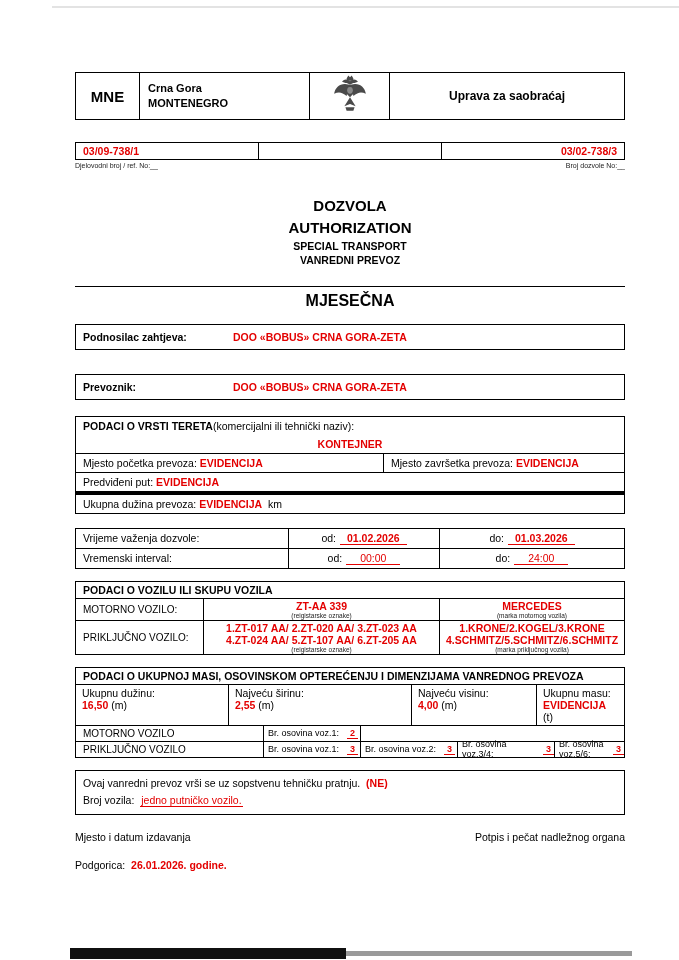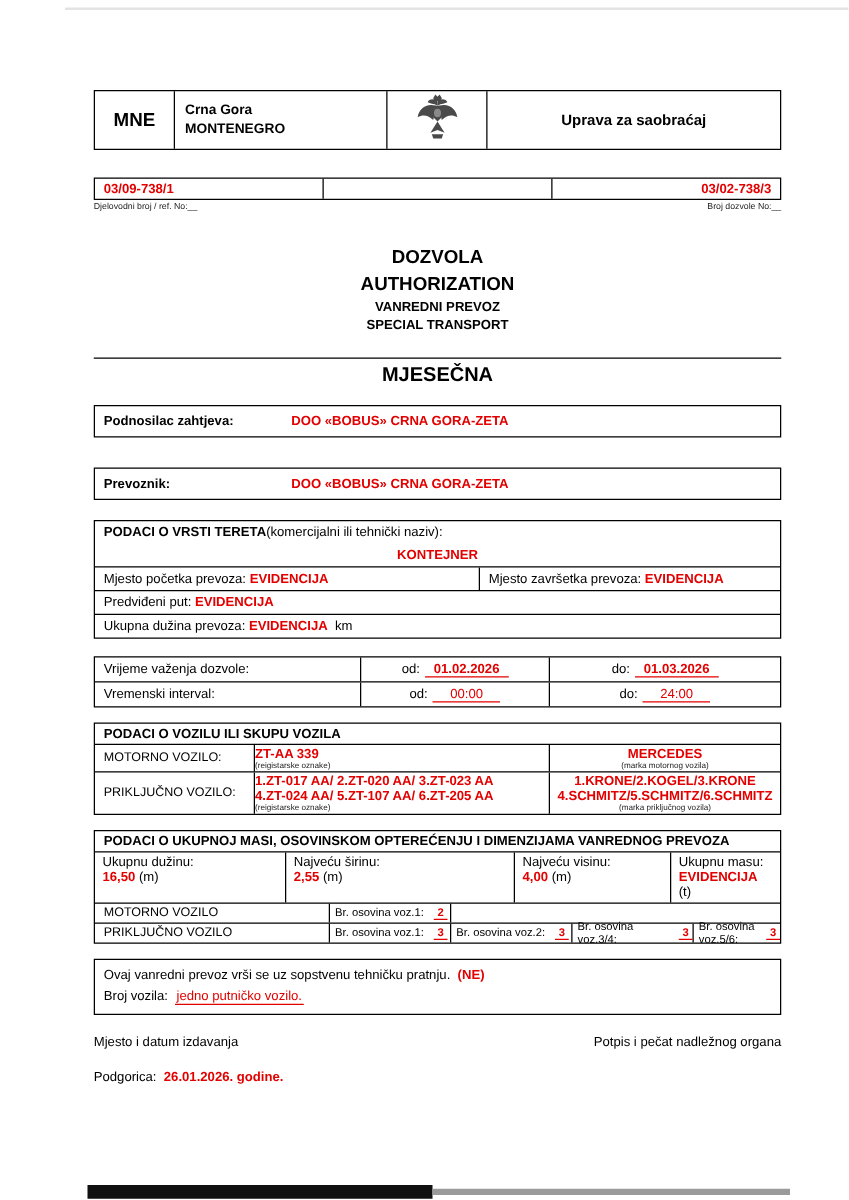--- a/index.html
+++ b/index.html
@@ -45,21 +45,21 @@
   .pad{ padding-left:7px; }
 
   
   .val-row{ display:flex; height:19px; font-size:10.5px; }
   .val-label{ width:205px; padding-left:7px; display:flex; align-items:center; }
   .val-od{ width:150px; border-left:1px solid #000; display:flex; align-items:center; justify-content:center; gap:4px; }
   .val-do{ flex:1; border-left:1px solid #000; display:flex; align-items:center; justify-content:center; gap:4px; }
 
   
   .veh-label{ width:120px; padding-left:7px; font-size:10px; display:flex; align-items:center; border-right:1px solid #000; }
-  .veh-mid{ width:235px; border-right:1px solid #000; text-align:left; padding:1px 0; }
+  .veh-mid{ width:235px; border-right:1px solid #000; text-align:center; padding:1px 0; }
   .veh-right{ flex:1; text-align:center; padding:1px 0; }
   .veh-val{ font-size:10.5px; }
   .sec-head{ font-size:10.5px; font-weight:bold; padding:2px 7px; border-bottom:1px solid #000; }
 
   
   .dim-cols{ display:flex; border-bottom:1px solid #000; }
   .dim-col{ padding:2px 6px; font-size:10.5px; }
   .dim-col + .dim-col{ border-left:1px solid #000; }
   .dc0{ width:140px; } .dc1{ width:170px; } .dc2{ width:112px; } .dc3{ flex:1; }
   .ax-row{ display:flex; height:15px; font-size:9px; align-items:center; }
@@ -123,22 +123,22 @@
       </div>
     </div>
     <div class="ref-caps">
       <span class="cap7">Djelovodni broj / ref. No:__</span>
       <span class="cap7">Broj dozvole No:__</span>
     </div>
 
     <div class="title-blk">
       <div class="t-big">DOZVOLA</div>
       <div class="t-big">AUTHORIZATION</div>
+      <div class="t-sm">SPECIAL TRANSPORT</div>
       <div class="t-sm">VANREDNI PREVOZ</div>
-      <div class="t-sm">SPECIAL TRANSPORT</div>
     </div>
 
     <div class="rule-blk">
       <span class="b" style="font-size:16px;">MJESEČNA</span>
     </div>
 
     <div class="box lv-box" style="margin-top:14px;">
       <span class="lv-label">Podnosilac zahtjeva:</span>
       <span class="red">DOO «BOBUS» CRNA GORA-ZETA</span>
     </div>
@@ -159,21 +159,21 @@
       <div class="row" style="border-bottom:1px solid #000;">
         <div class="cargo-row pad" style="width:300px;">
           <span>Mjesto početka prevoza:</span>&nbsp;
           <span class="red">EVIDENCIJA</span>
         </div>
         <div class="cargo-row vline pad" style="flex:1;">
           <span>Mjesto završetka prevoza:</span>&nbsp;
           <span class="red">EVIDENCIJA</span>
         </div>
       </div>
-      <div class="cargo-row pad" style="border-bottom:1px solid #000000;">
+      <div class="cargo-row pad" style="border-bottom:4px solid #000000;">
         <span>Predviđeni put:</span>&nbsp;
         <span class="red">EVIDENCIJA</span>
       </div>
       <div class="cargo-row pad">
         <span>Ukupna dužina prevoza:</span>&nbsp;
         <span class="red">EVIDENCIJA</span>&nbsp;&nbsp;
         <span>km</span>
       </div>
     </div>
 

